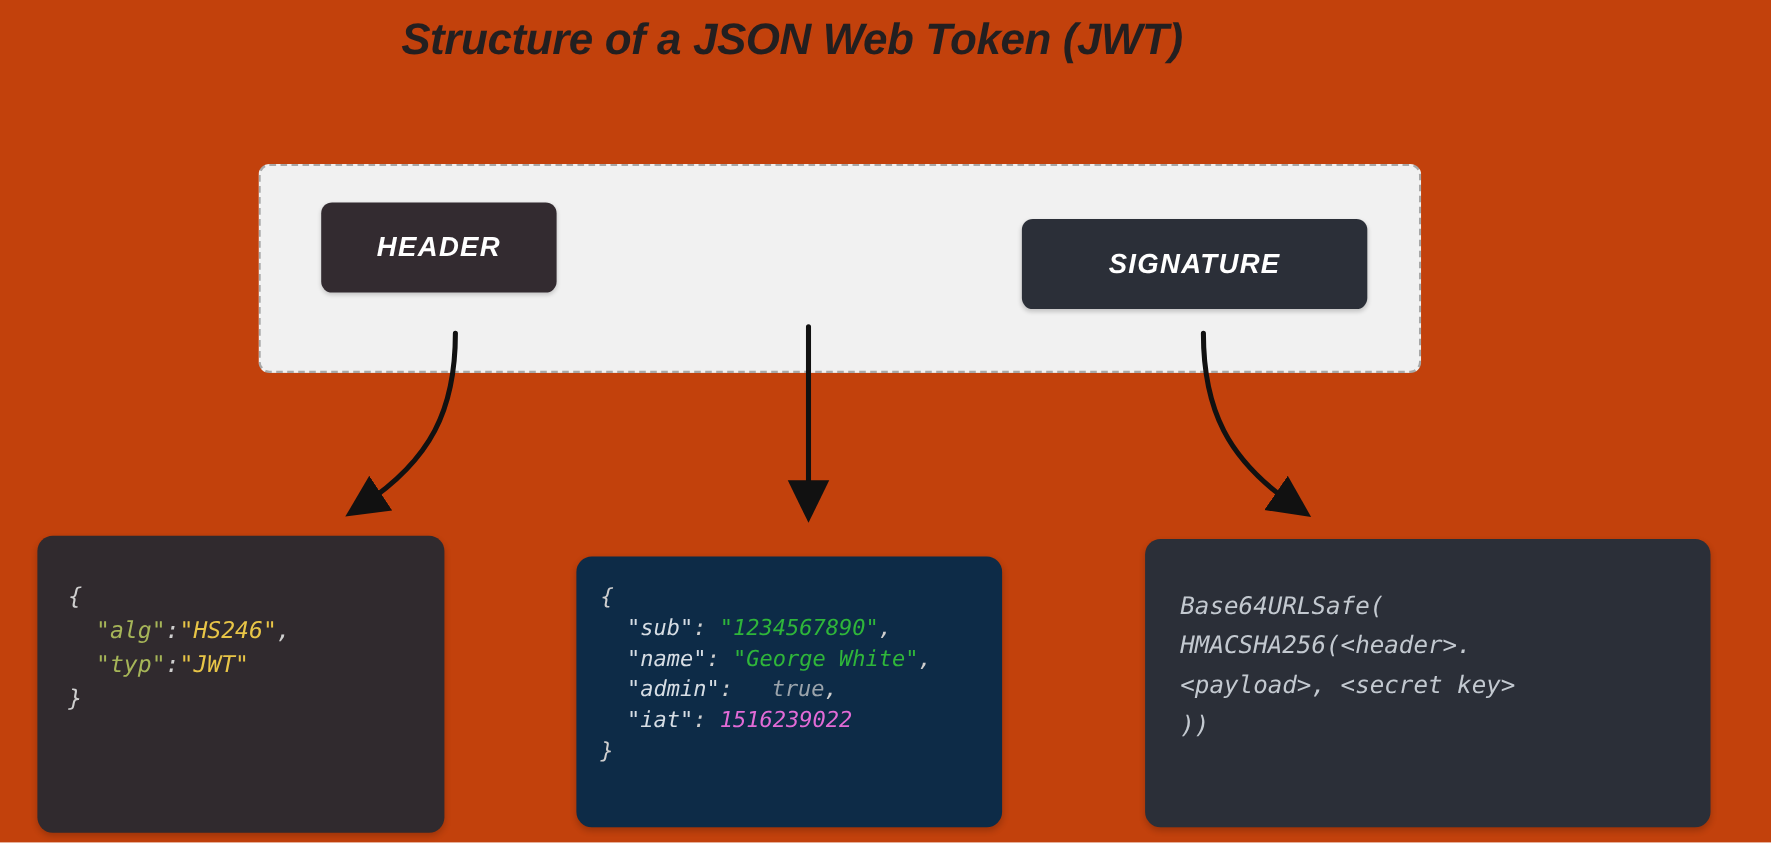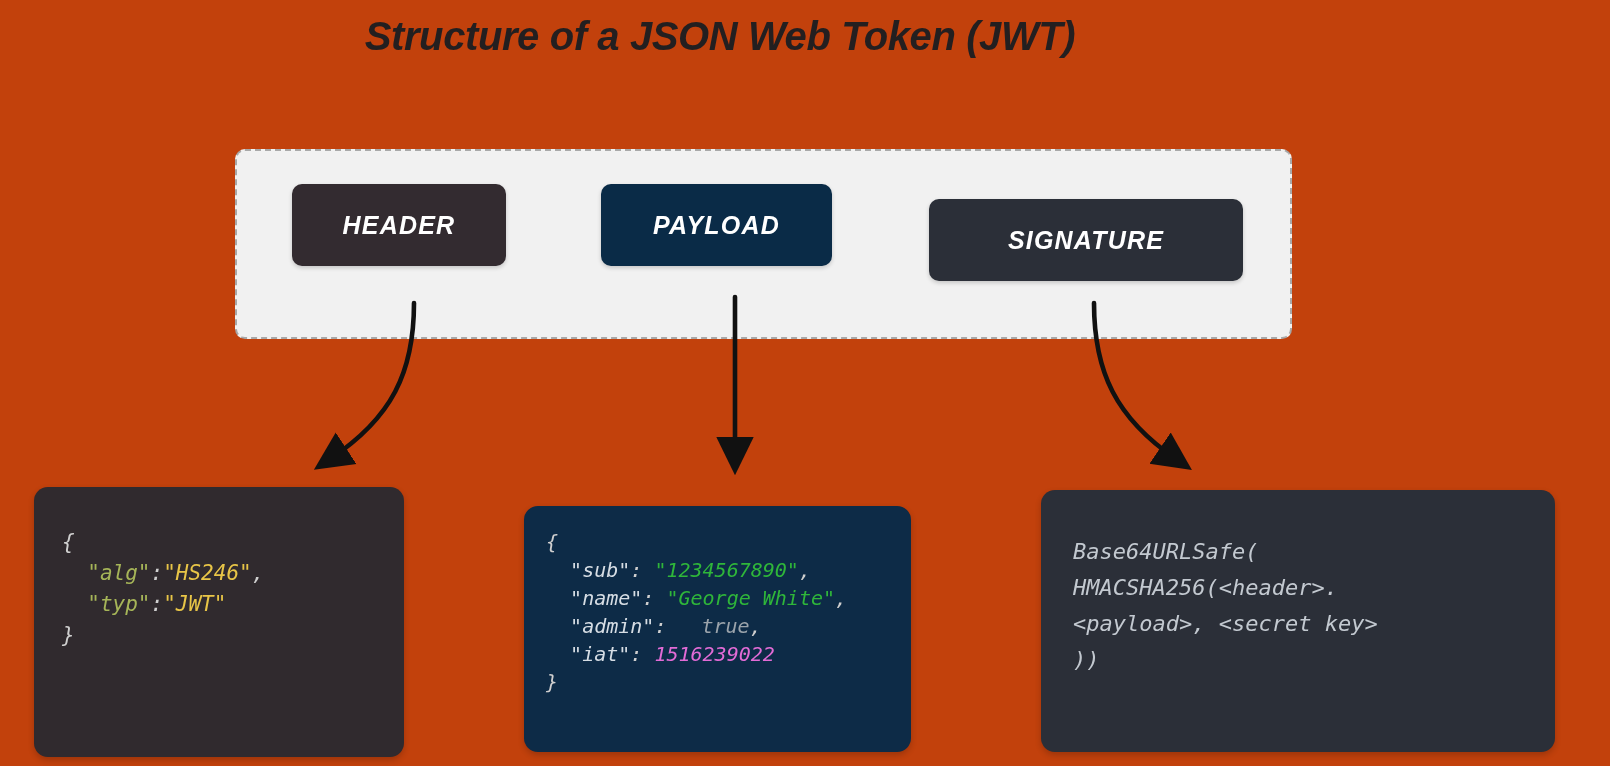--- a/index.html
+++ b/index.html
@@ -127,23 +127,20 @@
 
 <div id="canvas">
 
   <div id="page-title">Structure of a JSON Web Token (JWT)</div>
 
   <div id="token-group"></div>
 
   <div class="part-pill" id="pill-header" style="background: rgb(51, 43, 48);">
     <span>HEADER</span>
   </div>
-  <div class="part-pill" id="pill-payload" style="background: rgb(10, 43, 71);">
-    <span>PAYLOAD</span>
-  </div>
   <div class="part-pill" id="pill-signature" style="background: rgb(43, 47, 56);">
     <span>SIGNATURE</span>
   </div>
 
   <svg id="arrows" viewBox="0 0 1610 766" xmlns="http://www.w3.org/2000/svg">
     <defs>
       <marker id="ah" markerWidth="9" markerHeight="9" refX="4.2" refY="4.5" orient="auto" markerUnits="strokeWidth">
         <path d="M0,0.4 L8.4,4.5 L0,8.6 Z" fill="#111111"></path>
       </marker>
     </defs>

